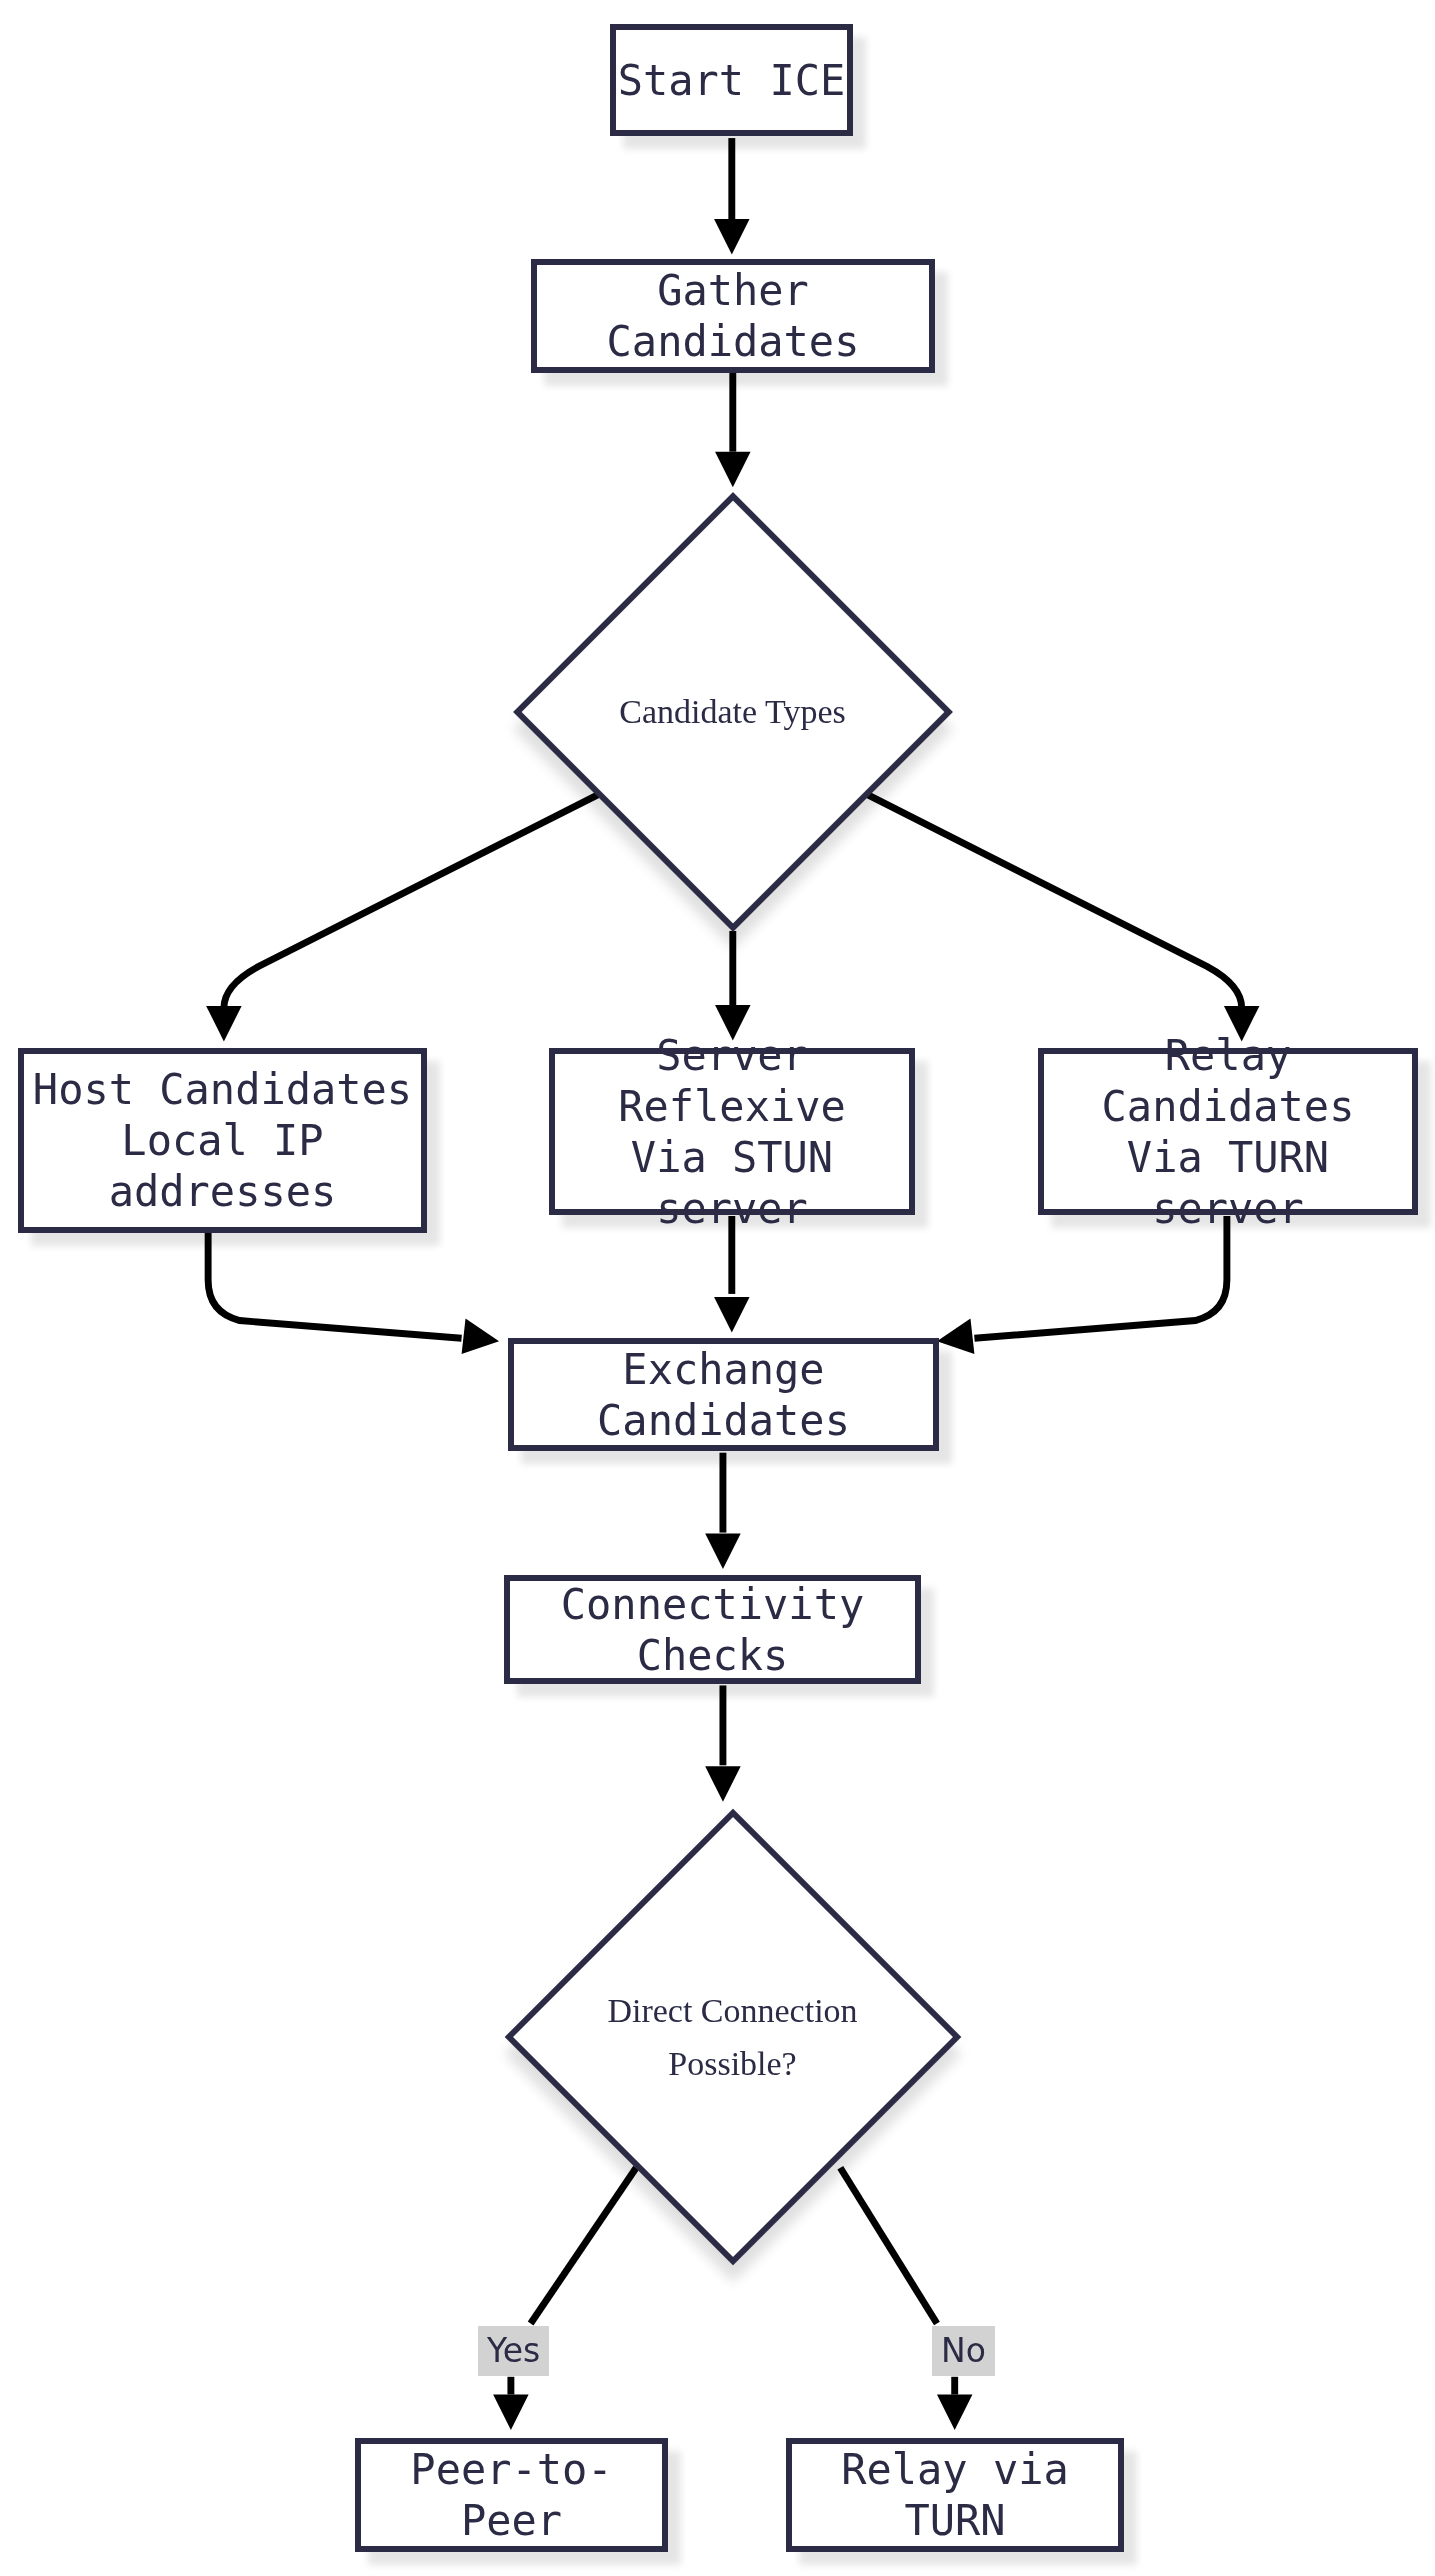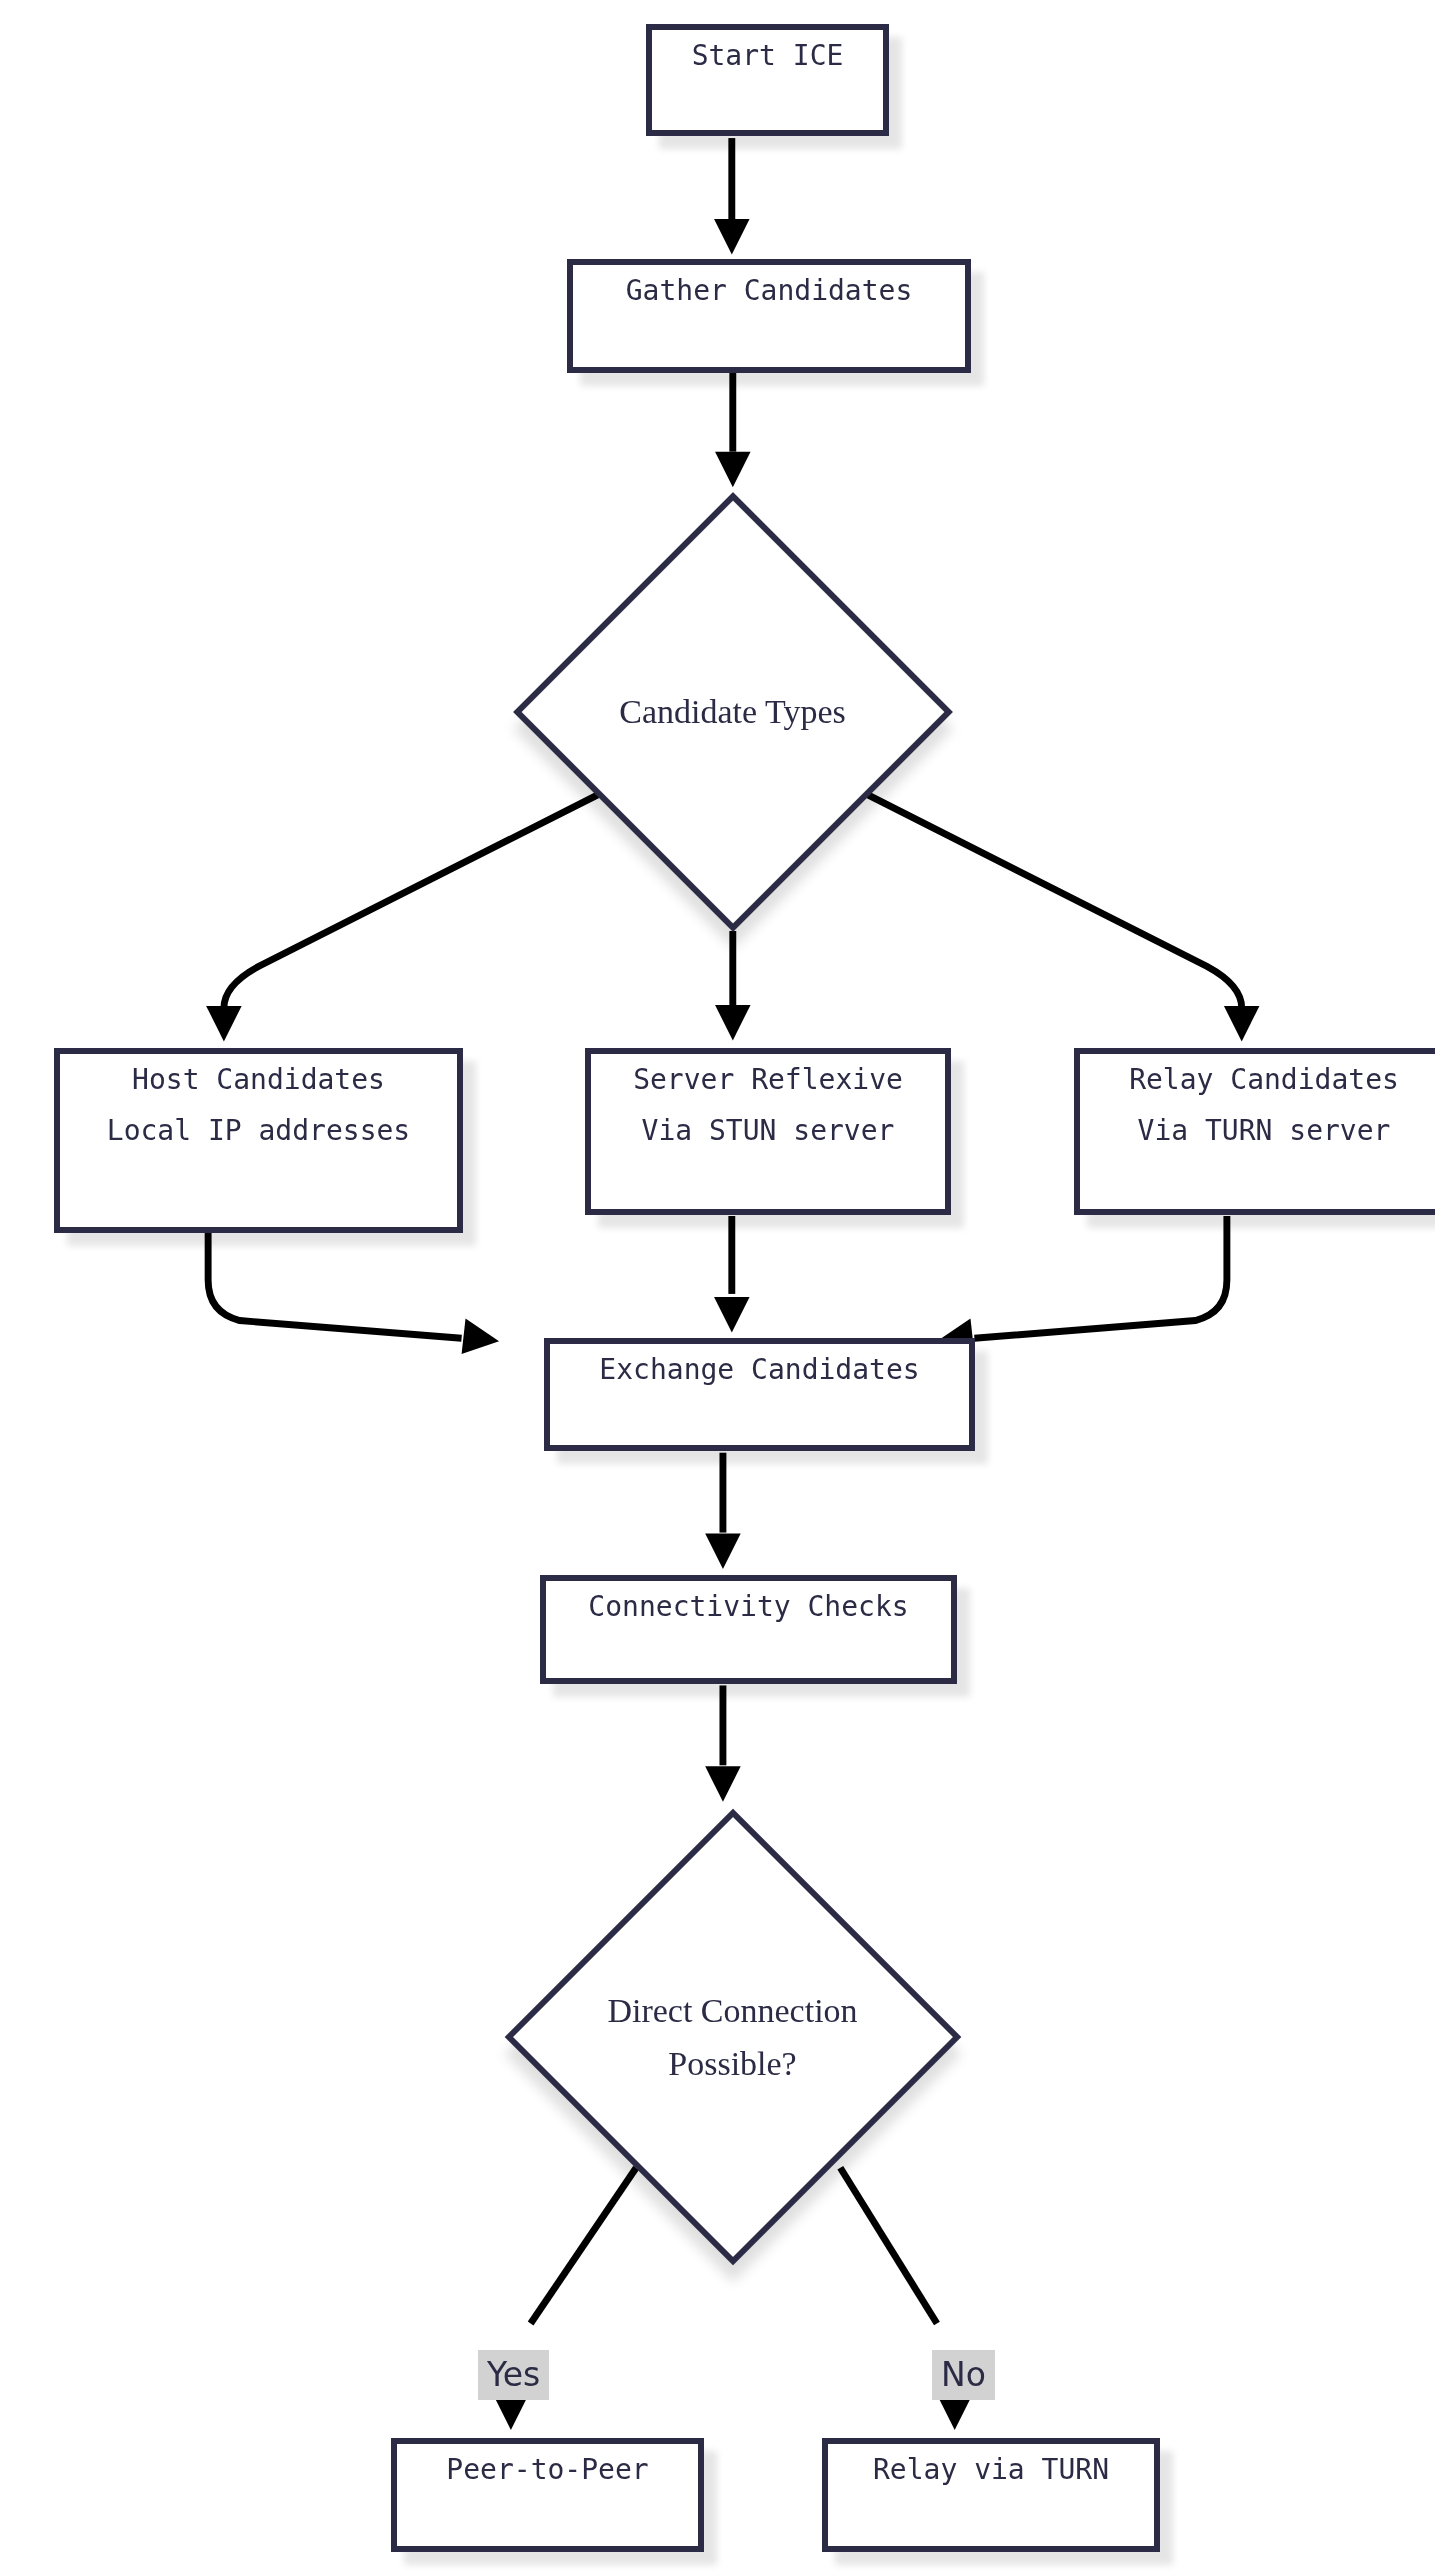--- a/index.html
+++ b/index.html
@@ -13,25 +13,24 @@
   }
   svg.edges{position:absolute;left:0;top:0;width:1436px;height:2576px;}
   svg.edges path{stroke:#000000;stroke-width:7;fill:none;}
   svg.edges polygon{fill:#000000;stroke:none;}
 
   .node{
     position:absolute;
     background:#ffffff;
     border:6px solid #2b2b45;
     box-shadow:13px 13px 7px rgba(0,0,0,0.10);
-    display:flex;flex-direction:column;align-items:center;justify-content:flex-start;
-    font-size:28px;line-height:51px;
+    display:flex;flex-direction:column;align-items:center;justify-content:center;
+    font-size:42px;line-height:51px;
     text-align:center;
     box-sizing:border-box;
-    margin-left:36px;
   }
   .diamond{position:absolute;font-family:Liberation Serif, serif;}
   .diamond .shape{
     position:absolute;left:50%;top:50%;
     transform:translate(-50%,-50%) rotate(45deg);
     background:#ffffff;
     border:6px solid #2b2b45;
     box-sizing:border-box;
     filter:drop-shadow(12px 12px 6px rgba(0,0,0,0.12));
   }
@@ -40,21 +39,20 @@
     display:flex;flex-direction:column;align-items:center;justify-content:center;
     font-size:34px;line-height:53px;text-align:center;
   }
   .edge-label{
     position:absolute;
     background:#d2d2d2;
     font-family:"DejaVu Sans","Liberation Sans",sans-serif;
     font-size:33px;line-height:50px;
     padding:0 9px;
     color:#2b2b45;
-    margin-top:24px;
   }
 </style>
 </head>
 <body>
 
 <div class="canvas">
 
   <svg class="edges" viewBox="0 0 1456 2612" aria-hidden="true">
 
     <path d="M742 140 V224"></path>

